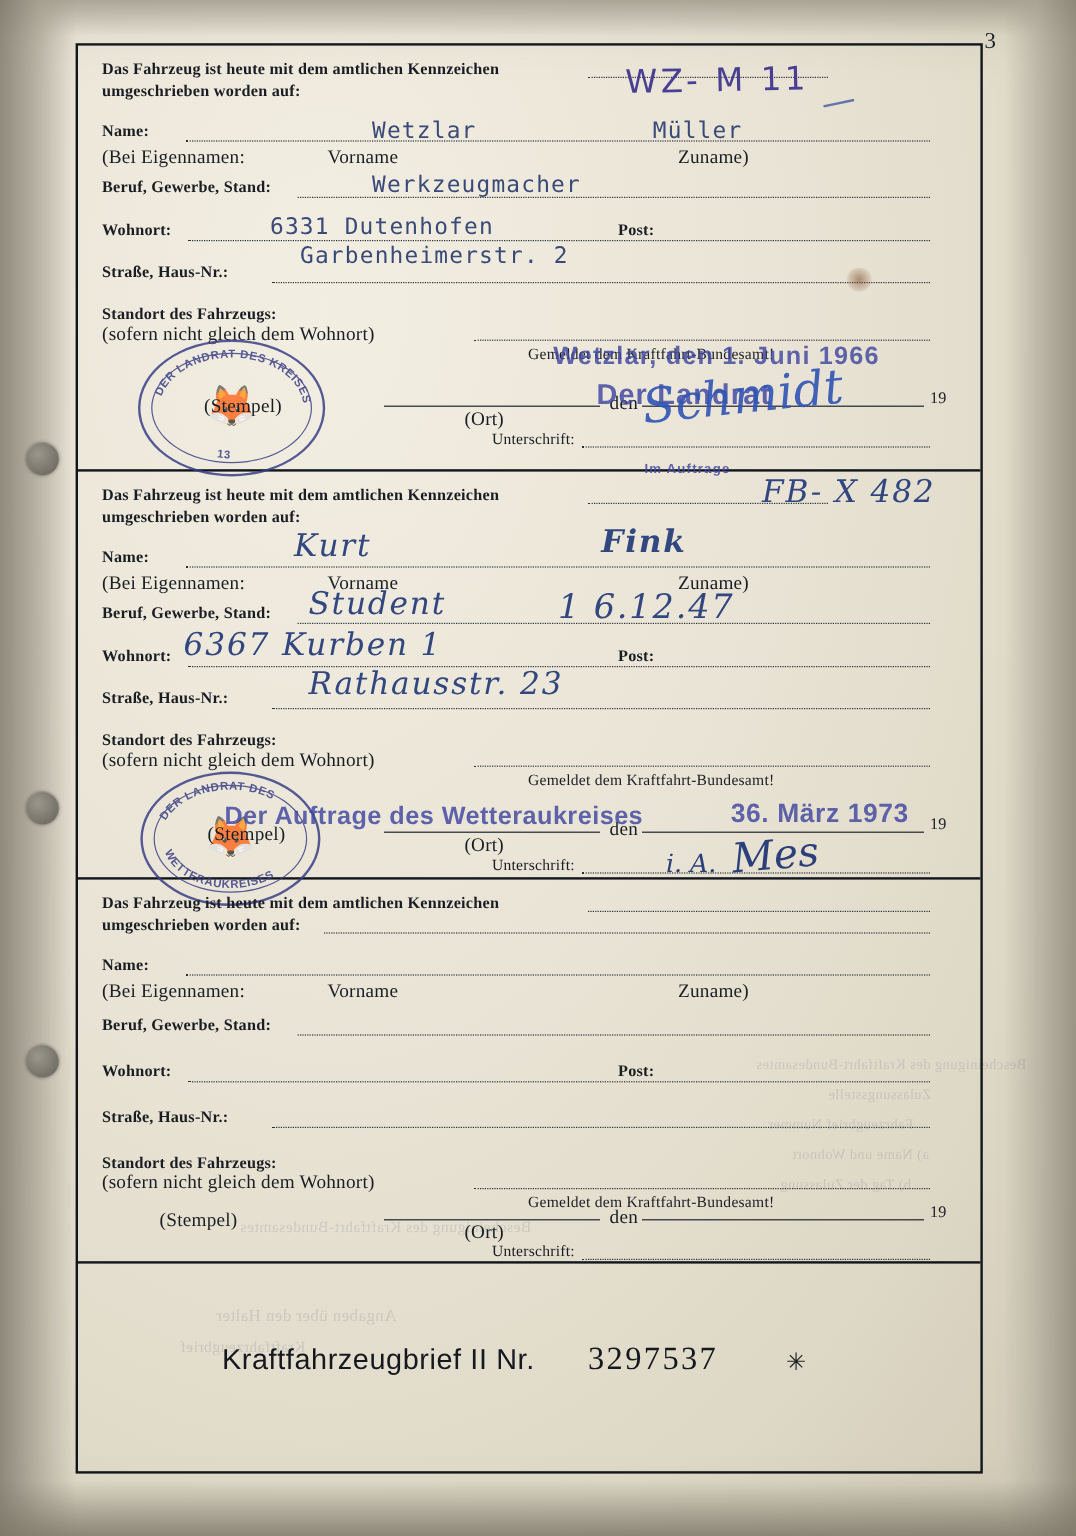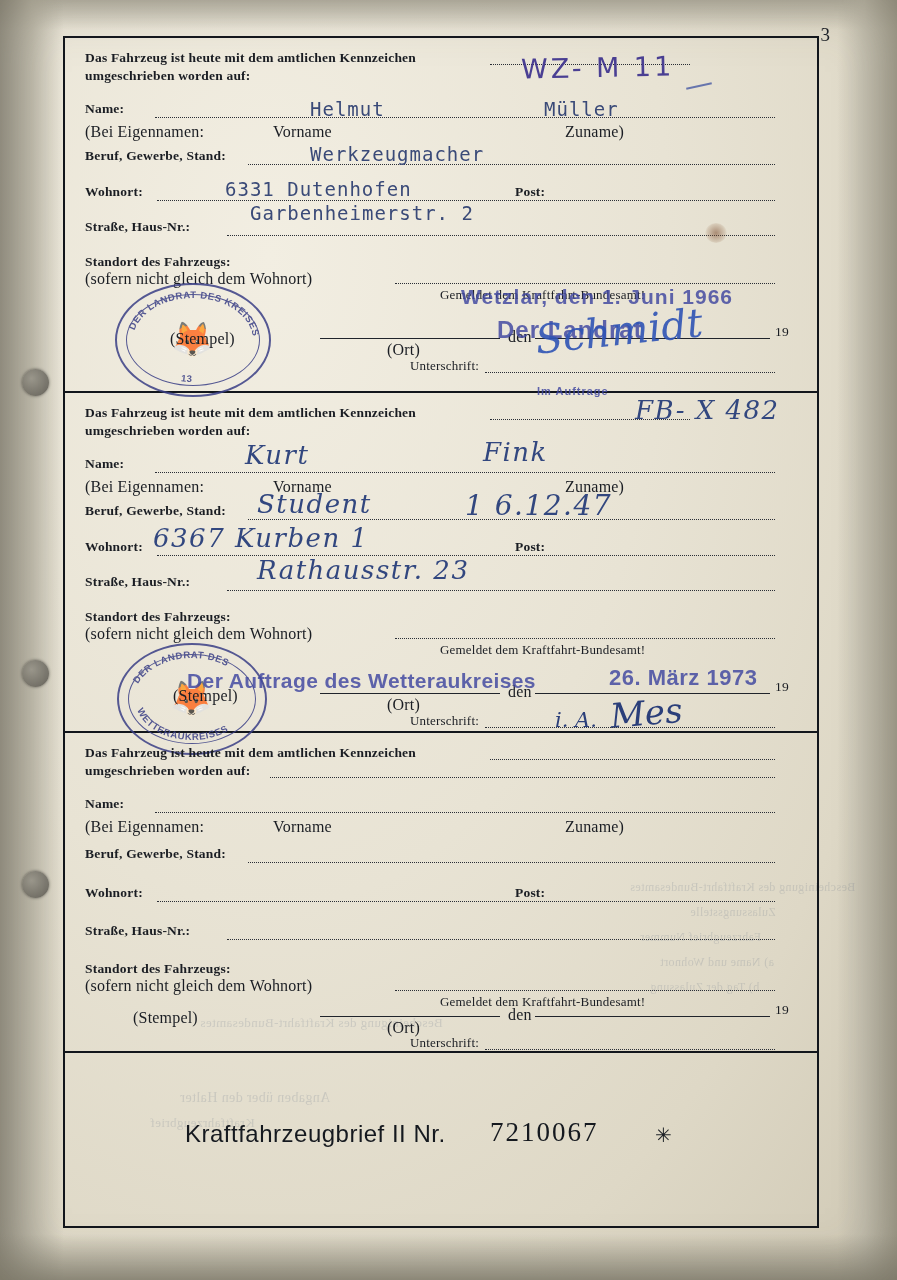--- a/index.html
+++ b/index.html
@@ -215,21 +215,21 @@
     <div class="section sec1">
 
       <div class="lbl" style="left:20px;top:12px;">Das Fahrzeug ist heute mit dem amtlichen Kennzeichen</div>
       <div class="dots" style="left:425px;top:26px;width:200px;"></div>
       <div class="lbl" style="left:20px;top:30px;">umgeschrieben worden auf:</div>
       <div class="hand plate" style="left:456px;top:14px;">WZ- M 11</div>
       <div class="strike" style="left:621px;top:47px;width:26px;"></div>
 
       <div class="lbl" style="left:20px;top:63px;">Name:</div>
       <div class="dots" style="left:90px;top:79px;width:620px;"></div>
-      <div class="hand type" style="left:245px;top:60px;font-size:19px;">Helmut</div>
+      <div class="hand type" style="left:245px;top:60px;font-size:19px;">Wetzlar</div>
       <div class="hand type" style="left:432px;top:60px;font-size:19px;margin-left:47px;">Müller</div>
 
       <div class="lbl small" style="left:20px;top:85px;">(Bei Eigennamen:</div>
       <div class="lbl small" style="left:208px;top:85px;">Vorname</div>
       <div class="lbl small" style="left:500px;top:85px;">Zuname)</div>
 
       <div class="lbl" style="left:20px;top:110px;">Beruf, Gewerbe, Stand:</div>
       <div class="dots" style="left:183px;top:126px;width:527px;"></div>
       <div class="hand type" style="left:245px;top:105px;font-size:19px;">Werkzeugmacher</div>
 
@@ -281,21 +281,21 @@
     <div class="section sec2">
 
       <div class="lbl" style="left:20px;top:12px;">Das Fahrzeug ist heute mit dem amtlichen Kennzeichen</div>
       <div class="dots" style="left:425px;top:26px;width:200px;"></div>
       <div class="lbl" style="left:20px;top:30px;">umgeschrieben worden auf:</div>
       <div class="hand cursive" style="left:570px;top:2px;font-size:26px;">FB- X 482</div>
 
       <div class="lbl" style="left:20px;top:63px;">Name:</div>
       <div class="dots" style="left:90px;top:79px;width:620px;"></div>
       <div class="hand cursive" style="left:180px;top:47px;font-size:26px;">Kurt</div>
-      <div class="hand cursive" style="left:418px;top:44px;font-size:26px;">Fink</div>
+      <div class="hand cursive" style="left:436px;top:44px;font-size:26px;font-weight:bold;">Fink</div>
 
       <div class="lbl small" style="left:20px;top:85px;">(Bei Eigennamen:</div>
       <div class="lbl small" style="left:208px;top:85px;">Vorname</div>
       <div class="lbl small" style="left:500px;top:85px;">Zuname)</div>
 
       <div class="lbl" style="left:20px;top:110px;">Beruf, Gewerbe, Stand:</div>
       <div class="dots" style="left:183px;top:126px;width:527px;"></div>
       <div class="hand cursive" style="left:192px;top:96px;font-size:26px;">Student</div>
       <div class="hand cursive" style="left:400px;top:96px;font-size:28px;">1   6.12.47</div>
 
@@ -325,21 +325,21 @@
       </div>
       <div class="lbl small" style="left:108px;top:294px;">(Stempel)</div>
 
       <div class="solid" style="left:255px;top:300px;width:180px;"></div>
       <div class="lbl small" style="left:322px;top:303px;">(Ort)</div>
       <div class="lbl small" style="left:443px;top:290px;">den</div>
       <div class="solid" style="left:470px;top:300px;width:235px;"></div>
       <div class="lbl" style="left:710px;top:286px;font-weight:normal;">19</div>
 
       <div class="rubber" style="left:122px;top:276px;font-size:21px;letter-spacing:.4px;">Der Auftrage des Wetteraukreises</div>
-      <div class="rubber" style="left:544px;top:272px;font-size:22px;letter-spacing:.5px;">26. März 1973</div>
+      <div class="rubber" style="left:544px;top:272px;font-size:22px;letter-spacing:.5px;">36. März 1973</div>
 
       <div class="sig" style="left:490px;top:315px;font-size:21px;color:#2b3f7a;">i. A.</div>
       <div class="sig" style="left:545px;top:300px;font-size:34px;transform:rotate(-5deg);color:#2b3f7a;">Mes</div>
 
       <div class="lbl reg" style="left:345px;top:320px;font-size:13px;">Unterschrift:</div>
       <div class="dots" style="left:420px;top:334px;width:290px;"></div>
     </div>
 
     <div class="section sec3">
 
@@ -376,21 +376,21 @@
       <div class="lbl small" style="left:443px;top:273px;">den</div>
       <div class="solid" style="left:470px;top:283px;width:235px;"></div>
       <div class="lbl" style="left:710px;top:269px;font-weight:normal;">19</div>
 
       <div class="lbl reg" style="left:345px;top:302px;font-size:13px;">Unterschrift:</div>
       <div class="dots" style="left:420px;top:316px;width:290px;"></div>
     </div>
 
     <div class="section sec4">
       <div class="footer-title" style="left:120px;top:67px;">Kraftfahrzeugbrief II Nr.</div>
-      <div class="footer-num" style="left:425px;top:64px;">7210067</div>
+      <div class="footer-num" style="left:425px;top:64px;">3297537</div>
       <div class="asterisk" style="left:590px;top:70px;">✳</div>
     </div>
   </div>
 
   <div class="punch" style="left:22px;top:369px;"></div>
   <div class="punch" style="left:22px;top:660px;"></div>
   <div class="punch" style="left:22px;top:871px;"></div>
 
   <div class="paper-edge"></div>
 </div>

